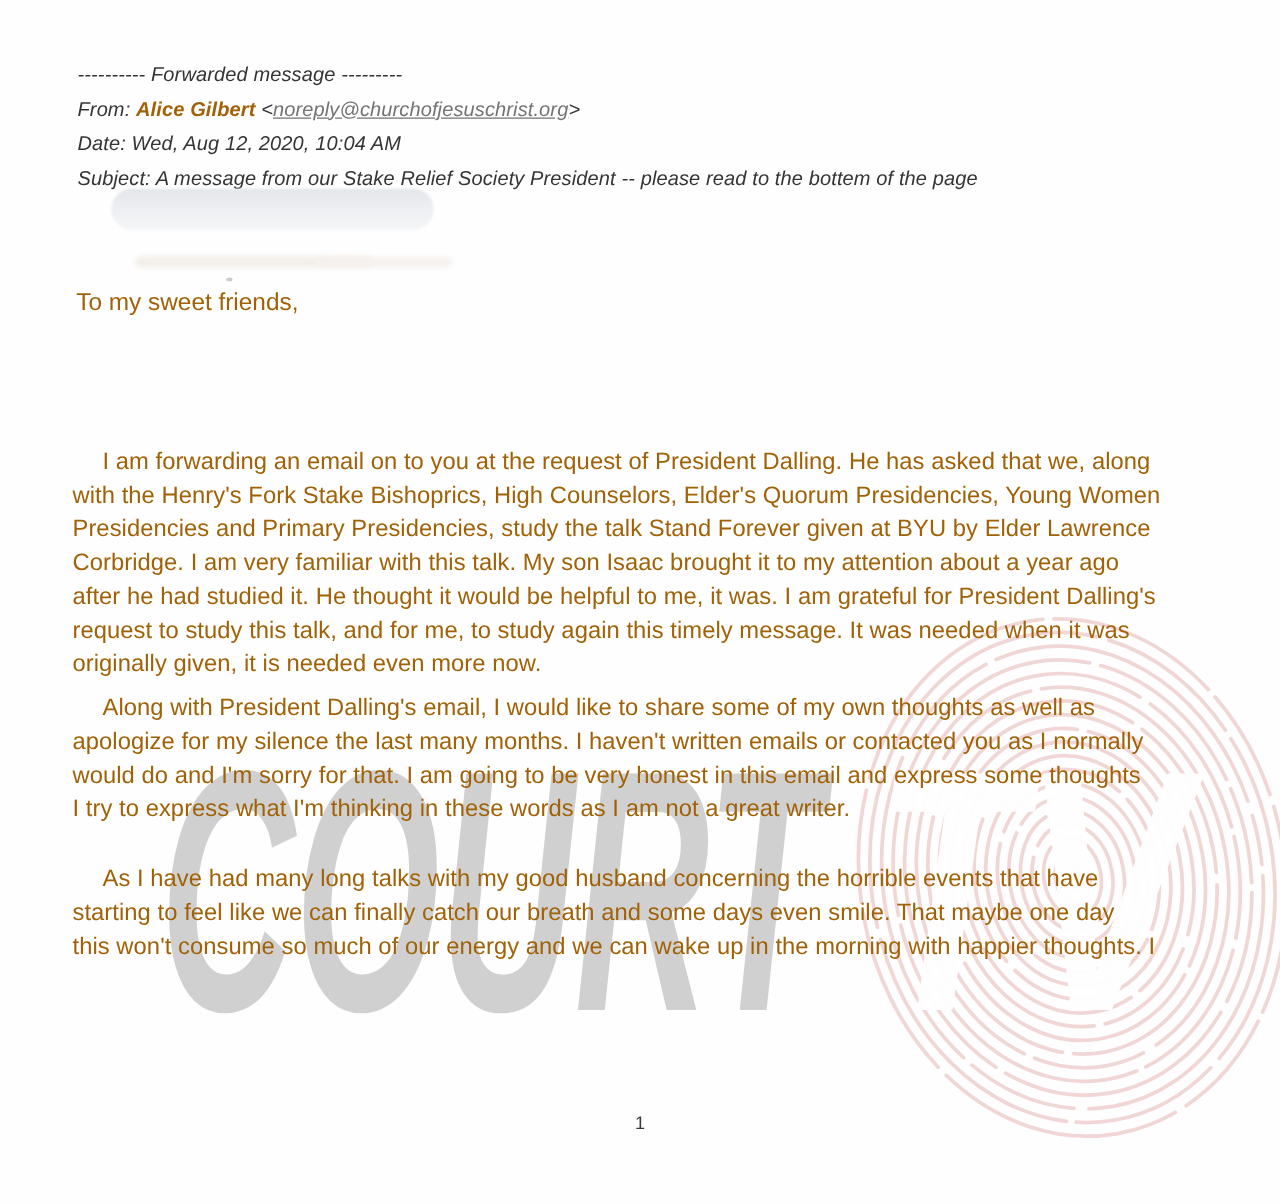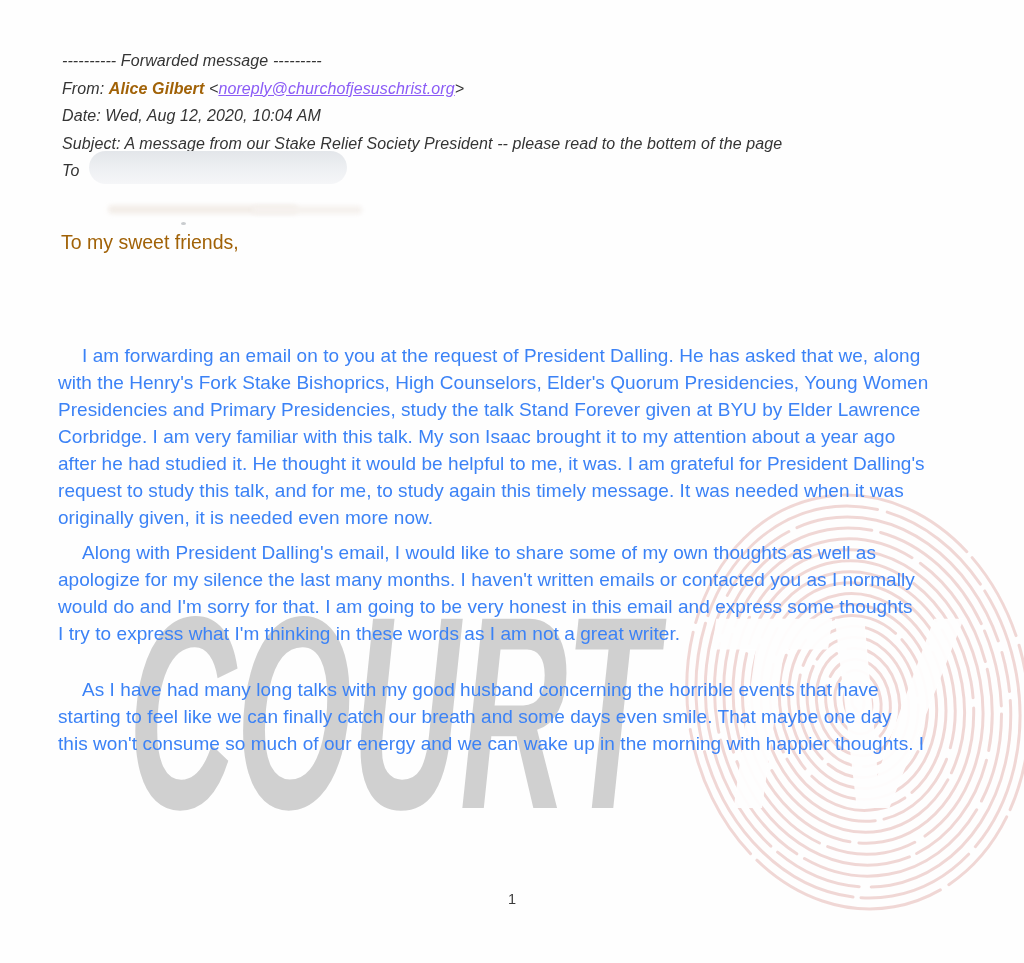--- a/index.html
+++ b/index.html
@@ -17,21 +17,21 @@
   .content-layer { position:absolute; inset:0; z-index:1; }
 
   .header-block {
     position:absolute; left:62px; top:47px;
     font-size:16px; line-height:27.5px; letter-spacing:0.1px;
     color:#343434;
     font-style:italic;
   }
   .hdr-line { white-space:nowrap; }
   .bold-name { font-weight:700; color:#a16207; }
-  .email-link { color:#8b5cf6; text-decoration:underline; cursor:pointer; }
+  .email-link { color:#737373; text-decoration:underline; cursor:pointer; }
 
   .redaction-pill {
     position:absolute; left:89px; top:151px; width:258px; height:33px;
     background:linear-gradient(180deg,#e3e6ea 0%, #eef0f3 55%, #f5f6f8 100%);
     border-radius:17px; filter:blur(0.7px);
   }
   .smudge-a {
     position:absolute; left:108px; top:205px; width:190px; height:9px;
     background:#f3eee9; border-radius:6px; filter:blur(2px);
   }
@@ -43,23 +43,23 @@
     position:absolute; left:181px; top:222px; width:5px; height:3px;
     background:#c9cccf; border-radius:50%;
   }
 
   .greeting {
     position:absolute; left:61px; top:231px;
     font-size:19.5px; color:#a16207; white-space:nowrap;
   }
 
   .body-block {
-    position:absolute; left:58px; top:342px; width:945px;
+    position:absolute; left:58px; top:356px; width:945px;
     font-size:19px; line-height:27px; letter-spacing:0.05px;
-    color:#3b82f6;
+    color:#a16207;
   }
   .para .line { white-space:nowrap; }
   .para .line:first-child { padding-left:24px; }
   .para-2 { margin-top:8px; }
   .para-3 { margin-top:29px; }
 
   .page-number {
     position:absolute; left:0; top:891px; width:1024px;
     text-align:center; font-size:14.5px; color:#3b3b3b;
   }
@@ -96,21 +96,20 @@
     <text x="128" y="808" font-size="275" font-weight="700" font-style="italic" font-family="Liberation Sans, sans-serif" textLength="528" lengthAdjust="spacingAndGlyphs" opacity="0.82" fill="#c7c7c7">COURT</text>
   </svg>
 
   <div class="content-layer">
 
     <div class="header-block">
       <div class="hdr-line">---------- Forwarded message ---------</div>
       <div class="hdr-line"><span>From: </span><span class="bold-name">Alice Gilbert</span><span> &lt;</span><span class="email-link">noreply@churchofjesuschrist.org</span><span>&gt;</span></div>
       <div class="hdr-line">Date: Wed, Aug 12, 2020, 10:04 AM</div>
       <div class="hdr-line">Subject: A message from our Stake Relief Society President -- please read to the bottem of the page</div>
-      <div class="hdr-line">To</div>
     </div>
 
     <div class="redaction-pill"></div>
     <div class="smudge-a"></div>
     <div class="smudge-b"></div>
     <div class="artifact-dot"></div>
 
     <div class="greeting">To my sweet friends,</div>
 
     <div class="body-block">

